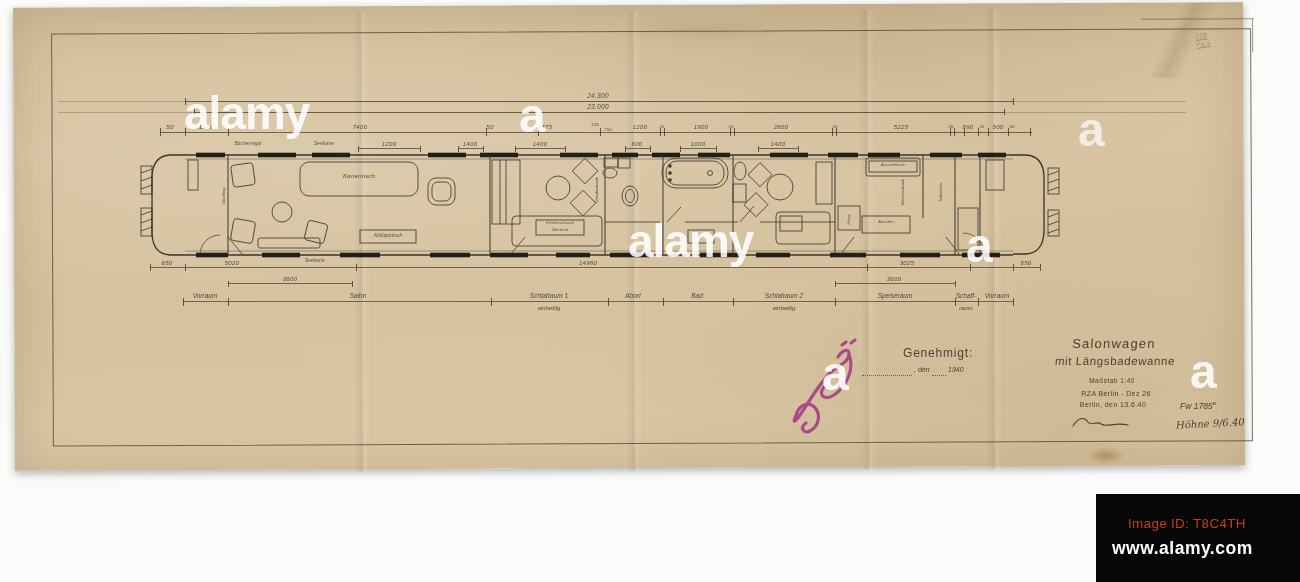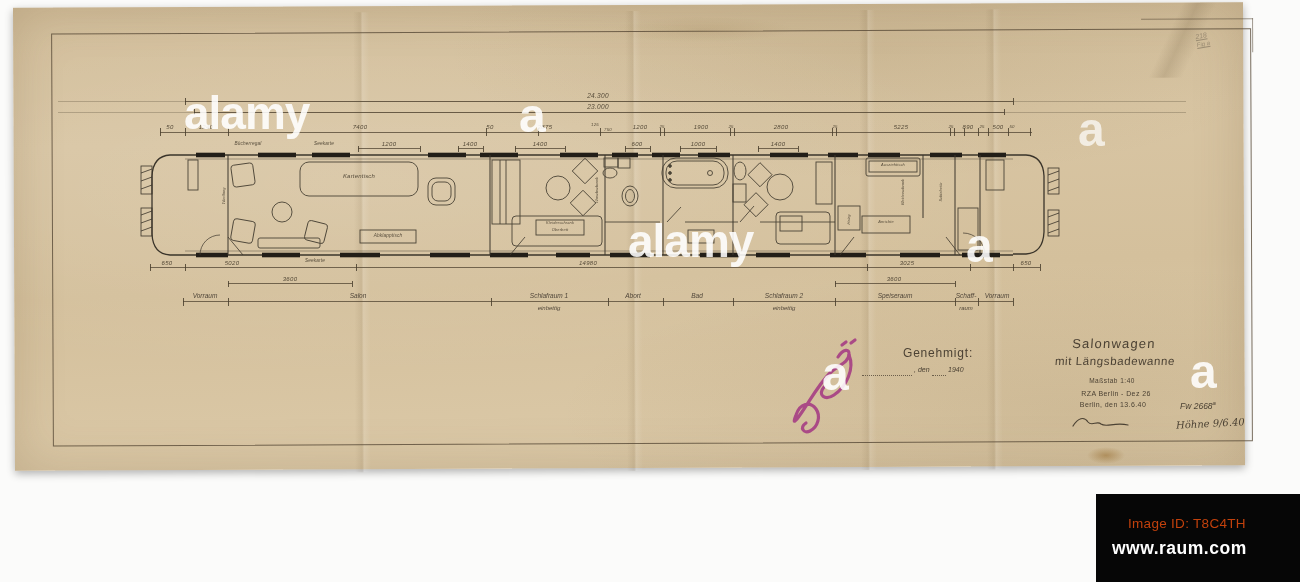--- a/index.html
+++ b/index.html
@@ -353,27 +353,27 @@
 </svg>
 
 <span class="abs tb tb1" style="left:1114px;top:336px">Salonwagen</span>
 <span class="abs tb tb2" style="left:1115px;top:355px">mit Längsbadewanne</span>
 <span class="abs tb tb3" style="left:1112px;top:377px">Maßstab 1:40</span>
 <span class="abs tb tb4" style="left:1116px;top:390px">RZA Berlin - Dez 26</span>
 <span class="abs tb tb4" style="left:1113px;top:401px">Berlin, den 13.6.40</span>
 <svg class="abs" style="left:1070px;top:412px" width="62" height="20" viewBox="0 0 62 20">
   <path d="M3,14 C8,6 14,4 18,10 C22,15 27,8 31,12 C36,16 44,10 58,13" stroke="#4c4234" stroke-width="1.2" fill="none" stroke-linecap="round"></path>
 </svg>
-<span class="abs tb fw" style="left:1180px;top:400px"><span>Fw 2668</span><sup>a</sup></span>
+<span class="abs tb fw" style="left:1180px;top:400px"><span>Fw 1785</span><sup>a</sup></span>
 <span class="abs tb hoehne" style="left:1176px;top:418px">Höhne 9/6.40</span>
 
 <span class="abs wm wmword" style="left:148px;top:90px">alamy</span>
 <span class="abs wm wmword" style="left:592px;top:218px">alamy</span>
 <span class="abs wm wma" style="left:483px;top:92px">a</span>
 <span class="abs wm wma" style="left:930px;top:222px">a</span>
 <span class="abs wm wma" style="left:1042px;top:106px;opacity:.8">a</span>
 <span class="abs wm wma" style="left:786px;top:350px">a</span>
 <span class="abs wm wma" style="left:1154px;top:348px">a</span>
 
 <div class="abs bar">
   <span class="id">Image ID: T8C4TH</span>
-  <span class="site">www.raum.com</span>
+  <span class="site">www.alamy.com</span>
 </div>
 
 </body></html>

